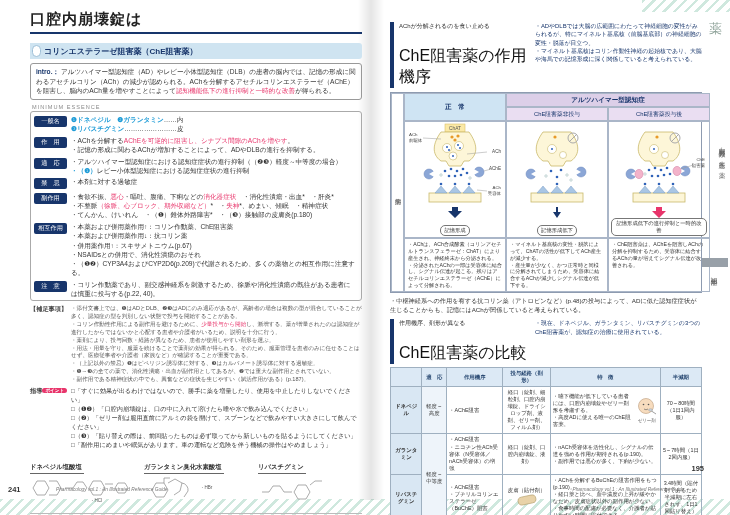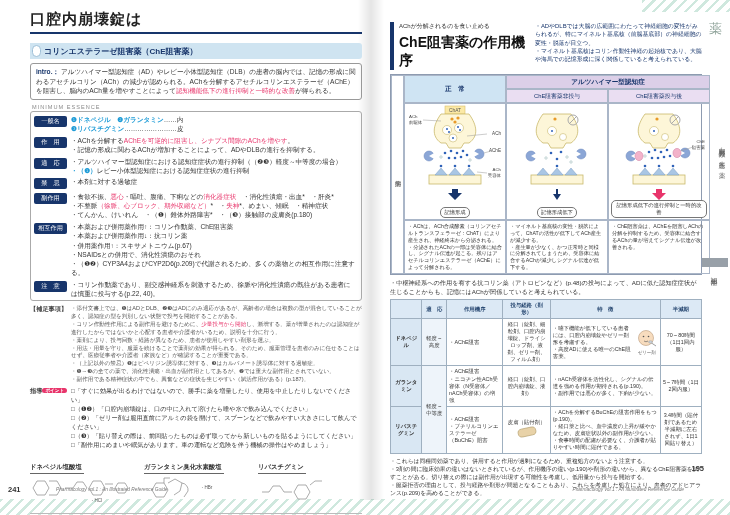--- a/index.html
+++ b/index.html
@@ -48,21 +48,21 @@
     line-height:1.45;color:#555;}
   .fbadge{display:inline-block;background:#17356b;color:#fff;font-size:5px;border-radius:2px;
     padding:0 3px;margin-right:2px;}
   .pagenum-l{position:absolute;left:8px;top:485px;font-size:7.5px;font-weight:bold;color:#333;}
   .pagenum-r{position:absolute;right:26px;top:464px;font-size:7.5px;font-weight:bold;color:#333;}
   
   .rpage{position:absolute;left:390px;top:22px;width:312px;}
   .sechead{display:flex;gap:8px;align-items:flex-start;}
   .shl{border-left:4px solid #17356b;padding-left:5px;flex:none;width:128px;}
   .shsub{font-size:6px;color:#333;}
-  .shtitle{font-size:14px;font-weight:bold;color:#111;margin-top:3px;}
+  .shtitle{font-size:16px;font-weight:normal;color:#111;margin-top:15px;}
   .shr{flex:1;font-size:5.9px;line-height:1.4;color:#333;}
   .shr .b{color:#17356b;}
   .diag{margin-top:4px;border:1px solid #8e9bb0;display:grid;
     grid-template-columns:13px 1fr 1fr 1fr;}
   .dcell{border:0.5px solid #aab6c8;}
   .dh1{background:#cfe4f3;color:#17356b;font-weight:bold;font-size:6.6px;text-align:center;
     display:flex;align-items:center;justify-content:center;}
   .dh2{background:#dccfe8;color:#17356b;font-weight:bold;font-size:6.6px;text-align:center;padding:1.5px 0;}
   .dh3{background:#eadef2;color:#17356b;font-size:5.8px;text-align:center;padding:1.5px 0;}
   .dside{writing-mode:vertical-rl;text-orientation:upright;font-size:6.2px;color:#555;
@@ -402,20 +402,29 @@
         <div>・マイネルト基底核の変性・脱落によって、ChATの活性が低下してACh産生が減少する。</div>
         <div>・産生量が少なく、かつ正常時と同様に分解されてしまうため、受容体に結合するAChが減少しシグナル伝達が低下する。</div>
       </div>
       <div class="dcell dnotes">
         <div>・ChE阻害薬は、AChEを阻害しAChの分解を抑制するため、受容体に結合するAChの量が増えてシグナル伝達が改善される。</div>
       </div>
     </div>
 
     <div class="postb">・中枢神経系への作用を有する抗コリン薬（アトロピンなど）(p.48)の投与によって、ADに似た認知症症状が生じることからも、記憶にはAChが関係していると考えられている。</div>
 
+    <div class="sechead comphead">
+      <div class="shl">
+        <div class="shsub">作用機序、剤形が異なる</div>
+        <div class="shtitle">ChE阻害薬の比較</div>
+      </div>
+      <div class="shr">
+          <div class="b">・現在、ドネペジル、ガランタミン、リバスチグミンの3つのChE阻害薬が、認知症の治療に使用されている。</div>
+        </div>
+    </div>
 
     <table class="ctable">
       <colgroup>
           <col style="width:28px">
           <col style="width:25px">
           <col style="width:57px">
           <col style="width:48px">
           <col style="width:112px">
           <col style="width:42px">
         </colgroup>

